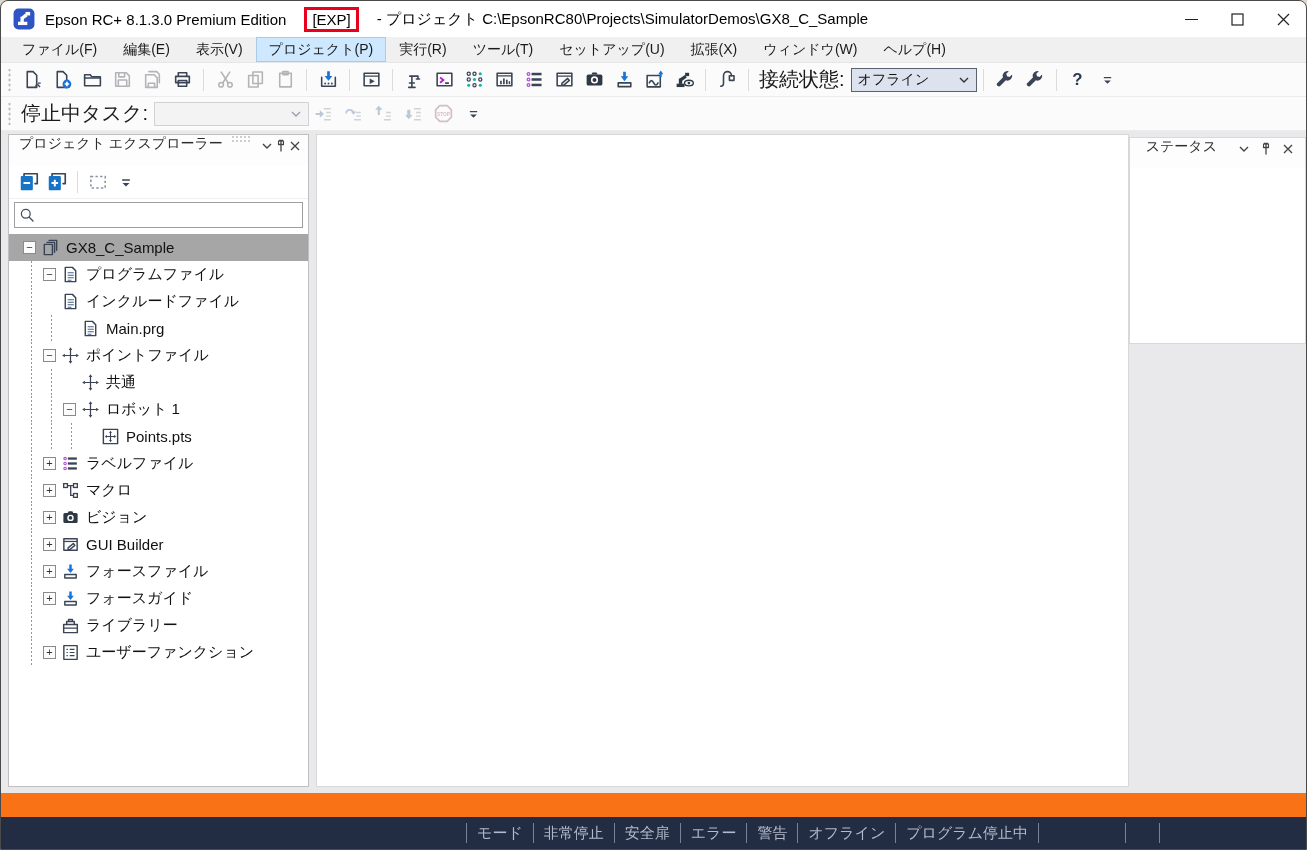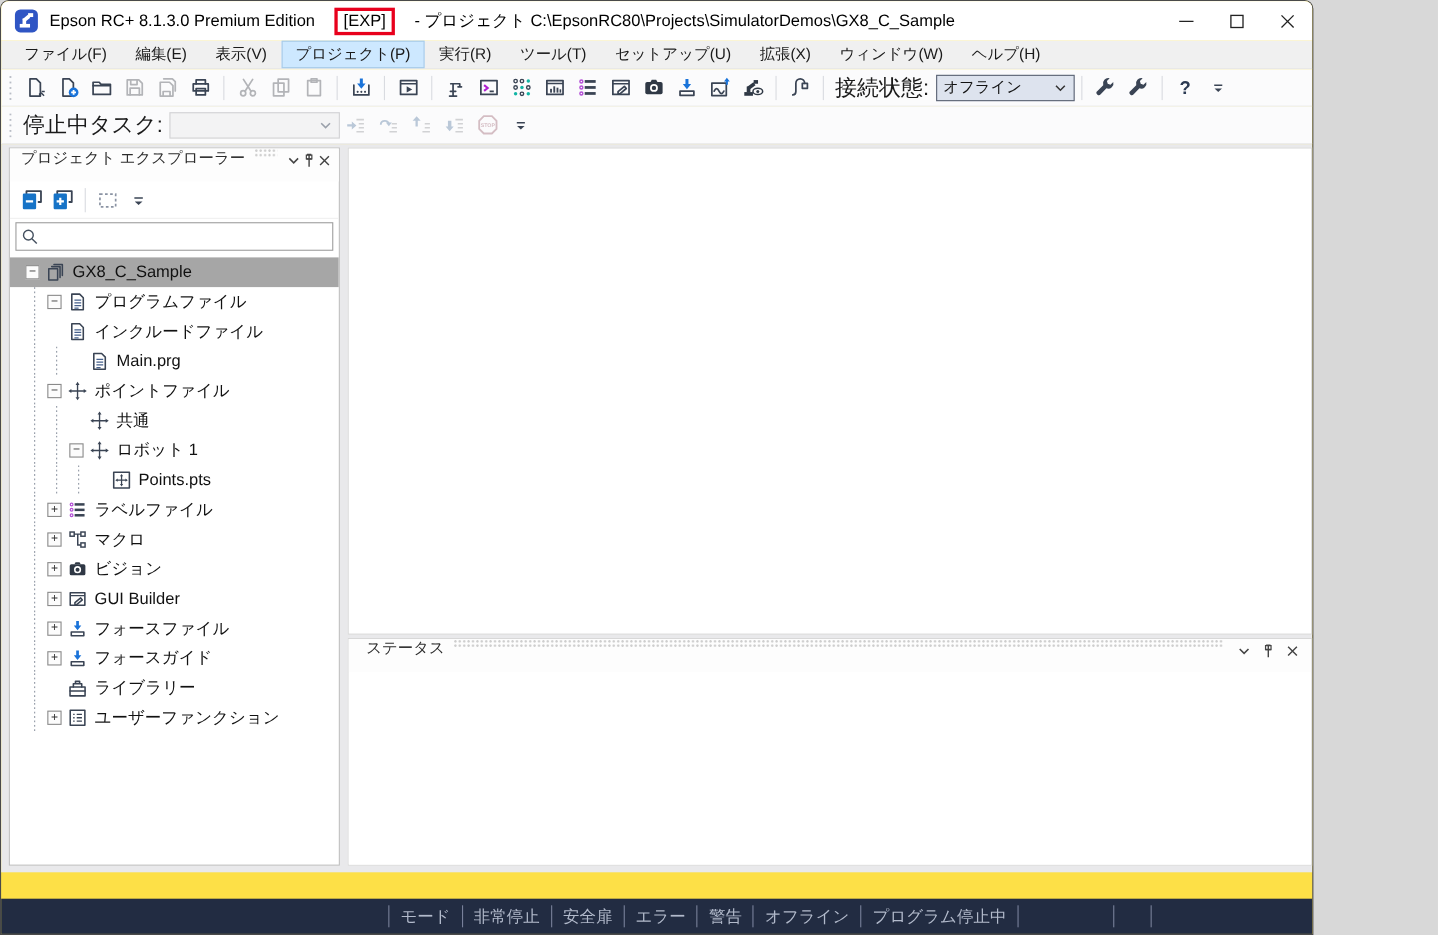--- a/index.html
+++ b/index.html
@@ -1,19 +1,19 @@
 <!DOCTYPE html>
 <html><head>
 <meta charset="utf-8">
 <style>
   * { margin:0; padding:0; box-sizing:border-box; }
   html,body { background:#d8d8d8; }
   body { font-family:"Liberation Sans","DejaVu Sans",sans-serif; }
   .window{
-    width:1194px; height:850px; background:#fde047;
+    width:1307px; height:850px; background:#f97316;
     border:1px solid #4a4a4a; border-radius:8px 8px 0 0;
     overflow:hidden; display:flex; flex-direction:column; position:relative;
   }
   
   .titlebar{ height:36px; background:#ffffff; display:flex; align-items:center; flex:0 0 auto; }
   .app-icon{ width:22px; height:22px; margin:0 10px 0 12px; flex:0 0 auto; }
   .title-text{ font-size:15px; color:#000; display:flex; align-items:center; white-space:nowrap; }
   .exp-box{ border:3px solid #e8001c; padding:1px 5px; margin:0 18px; display:inline-block; }
   .caption{ margin-left:auto; display:flex; height:100%; }
   .cap-btn{ width:46px; height:100%; display:flex; align-items:center; justify-content:center; background:transparent; border:none; cursor:default; }
@@ -56,21 +56,21 @@
   .tree{ flex:1; overflow:hidden; padding-top:2px; }
   .tree-row{ height:27px; display:flex; align-items:center; padding-left:14px; font-size:15px; color:#111; white-space:nowrap; }
   .tree-row.selected{ background:#a6a6a6; }
   .tguide{ width:20px; align-self:stretch; flex:0 0 auto;
     background-image:linear-gradient(#8f97a3 50%, transparent 50%); background-size:1px 4px; background-repeat:repeat-y; background-position:8px 0; }
   .expander{ width:13px; height:13px; border:1px solid #8a8a8a; background:#fcfcfc; color:#333; font-size:11px; line-height:10px; text-align:center; flex:0 0 auto; margin-right:5px; }
   .expander.none{ border:none; background:transparent; }
   .tree-ic{ margin-right:6px; flex:0 0 auto; }
   .tree-ic svg{ width:19px; height:19px; display:block; }
   .splitter{ width:7px; flex:0 0 auto; }
-  .right-col{ flex:1; display:flex; flex-direction:column; min-width:0; }
+  .right-col{ flex:1; display:flex; flex-direction:row; min-width:0; }
   .main-area{ flex:1; background:#fff; border:1px solid #d8d8d8; }
   .status-panel{ height:207px; margin-top:3px; background:#fff; border:1px solid #d8d8d8; display:flex; flex-direction:column; flex:0 0 auto; }
   .status-panel .panel-header{ padding-left:16px; }
   .status-body{ flex:1; background:#fff; }
   
   .statusbar{ height:32px; background:#222c42; display:flex; align-items:center; flex:0 0 auto; font-size:15px; color:#b2bacb;margin-top:24px; }
   .sb-spacer{ flex:1; }
   .sb-sep{ width:1px; height:20px; background:#78809a; flex:0 0 auto; }
   .sb-item{ padding:0 10px; white-space:nowrap; }
   .sb-gap-a{ width:86px; } .sb-gap-b{ width:33px; } .sb-gap-c{ width:146px; }

